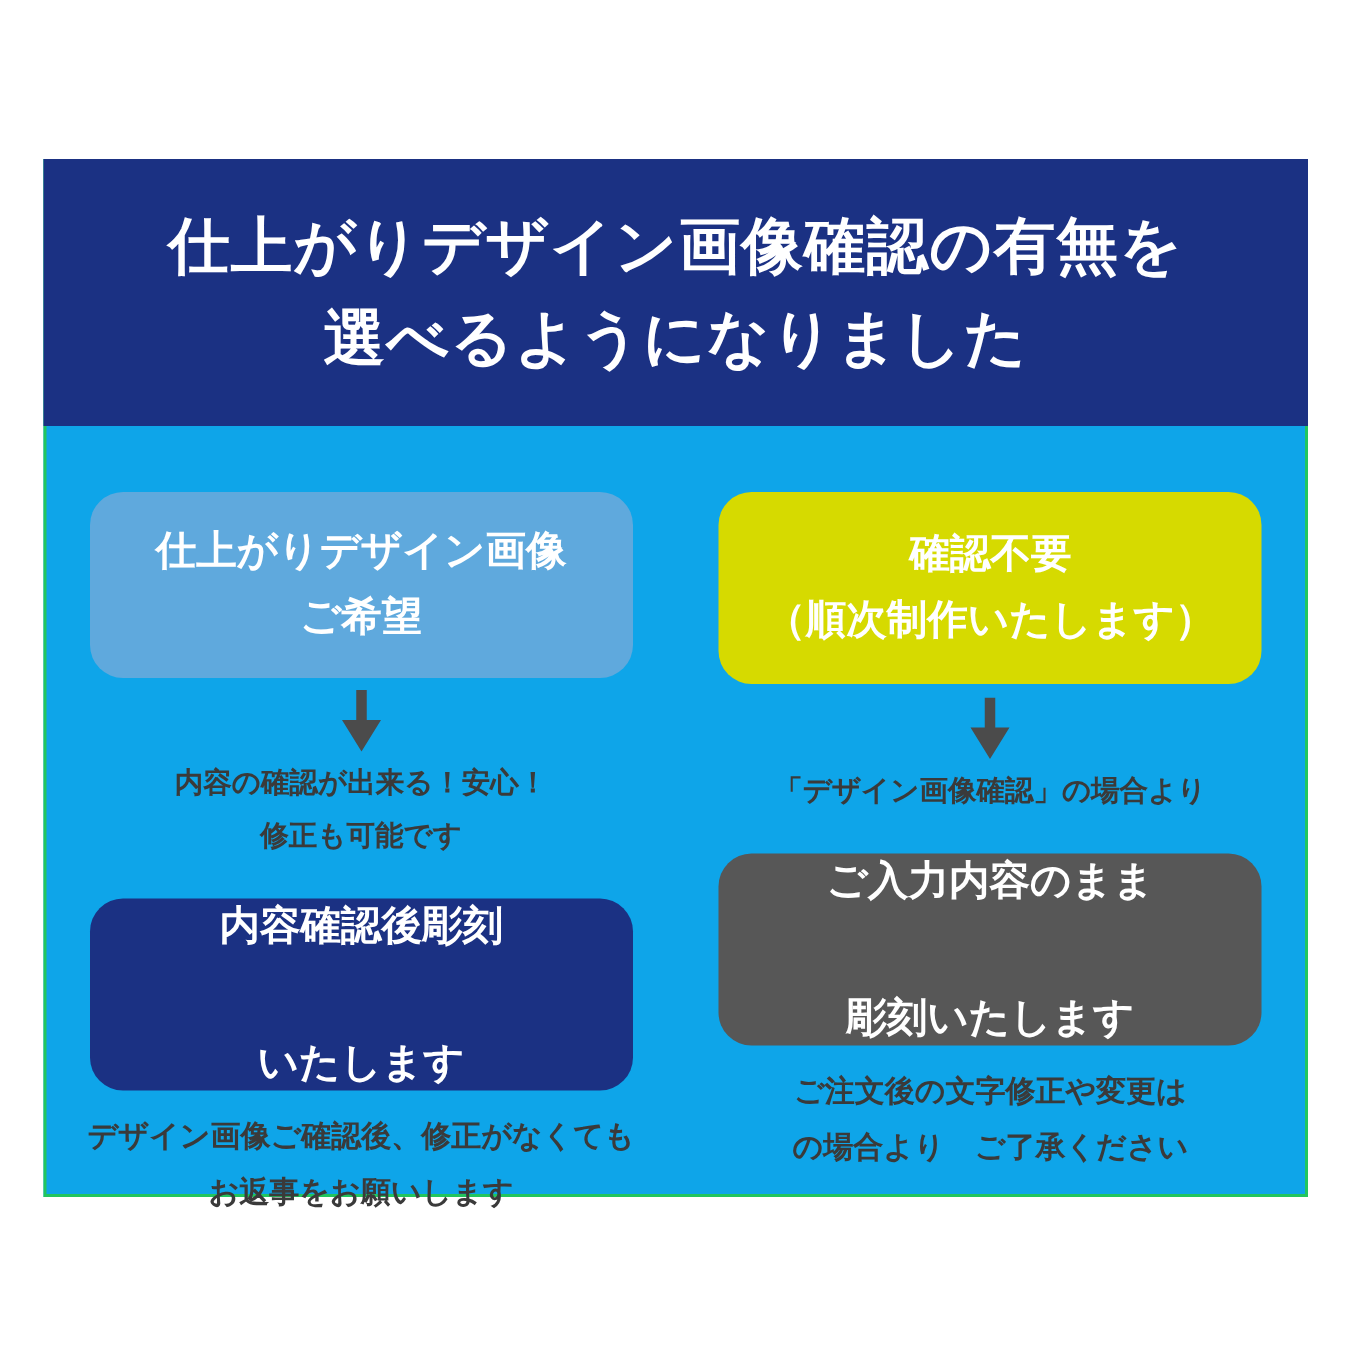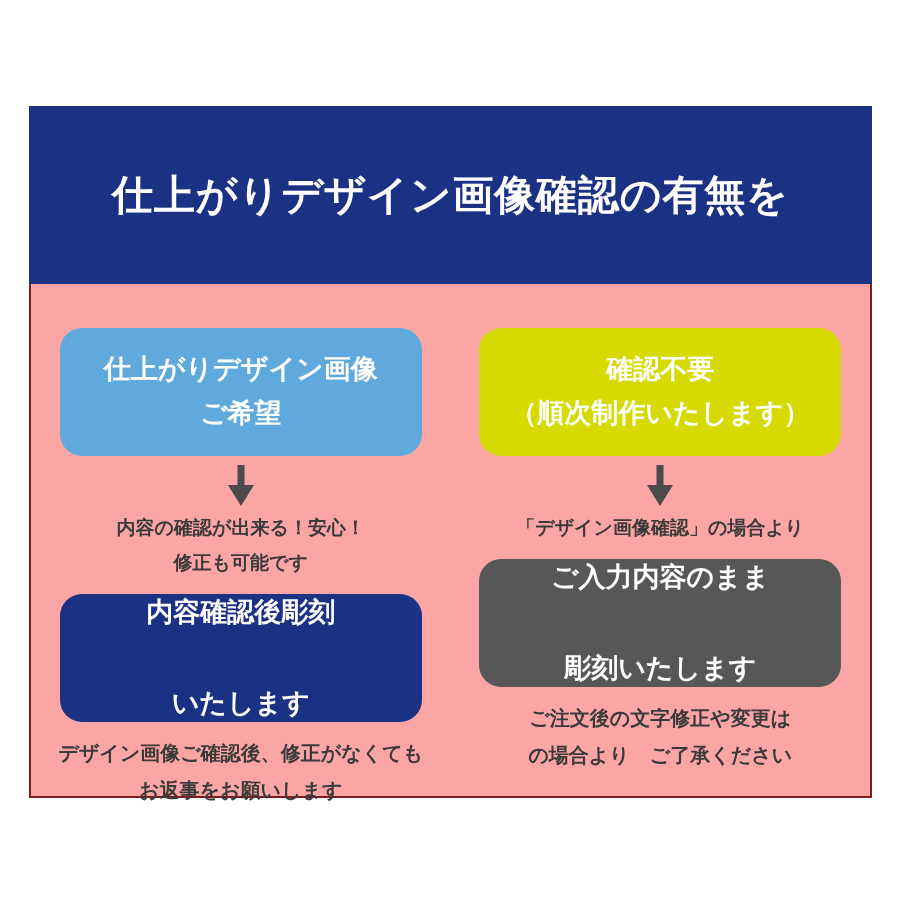--- a/index.html
+++ b/index.html
@@ -14,22 +14,22 @@
     overflow: hidden;
   }
 
   #infographic {
     position: absolute;
     left: 29px;
     top: 106px;
     width: 843px;
     height: 692px;
     box-sizing: border-box;
-    border: 2px solid #7f1d1d;
-    background: #fca5a5;
+    border: 2px solid #22c55e;
+    background: #0ea5e9;
   }
 
   
   .header-band {
     position: absolute;
     left: -2px;
     top: -2px;
     width: 843px;
     height: 178px;
     background: #1b3183;
@@ -105,30 +105,31 @@
 
   
   .note {
     text-align: center;
     color: #3a3a3a;
     font-size: 19px;
     font-weight: 700;
     line-height: 1.85;
     white-space: nowrap;
   }
-  .note.mid { margin-bottom: 14px; }
+  .note.mid { margin-bottom: 24px; }
   .note.caption { margin-top: 13px; font-size: 20px; }
 </style>
 </head>
 <body>
 
 <div id="infographic">
 
   <div class="header-band">
     <div class="header-line">仕上がりデザイン画像確認の有無を</div>
+    <div class="header-line">選べるようになりました</div>
   </div>
 
   <div class="body-area">
 
     <div class="column">
 
       <div class="pill top-left">
         <div class="pill-line">仕上がりデザイン画像</div>
         <div class="pill-line">ご希望</div>
       </div>

